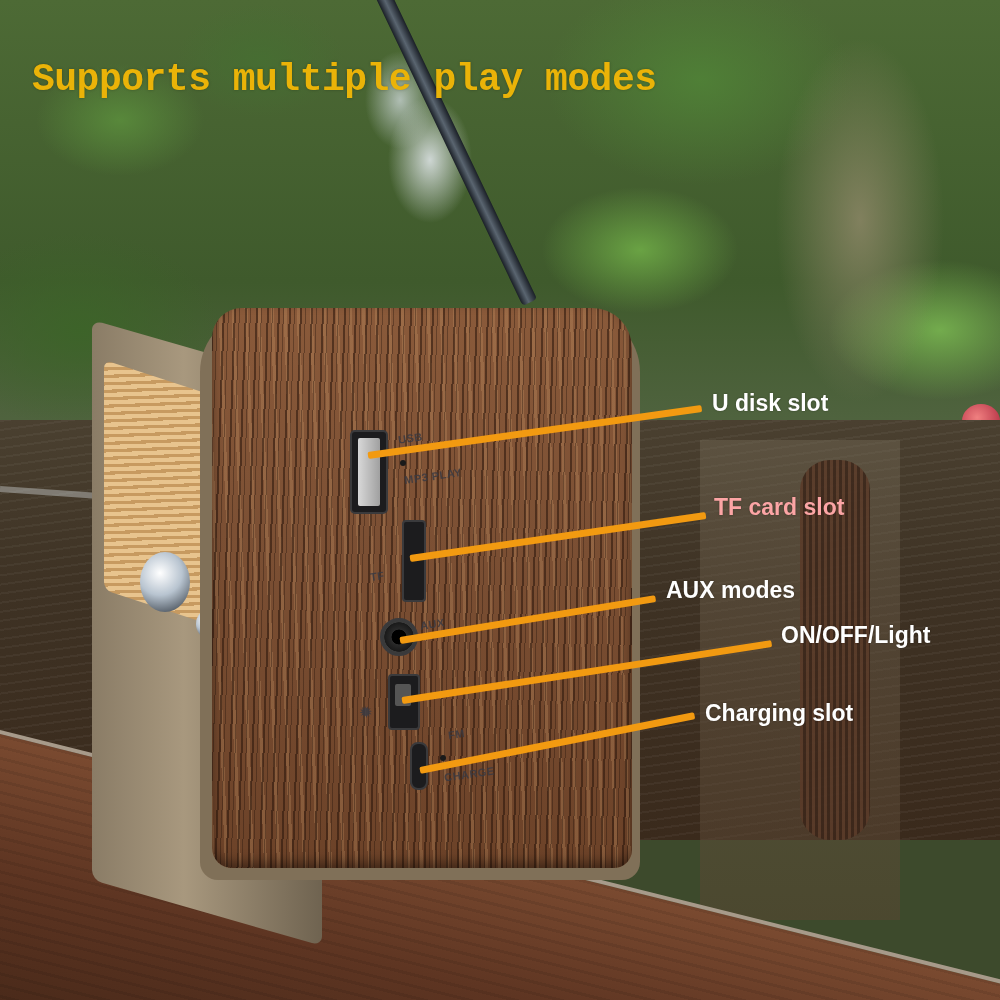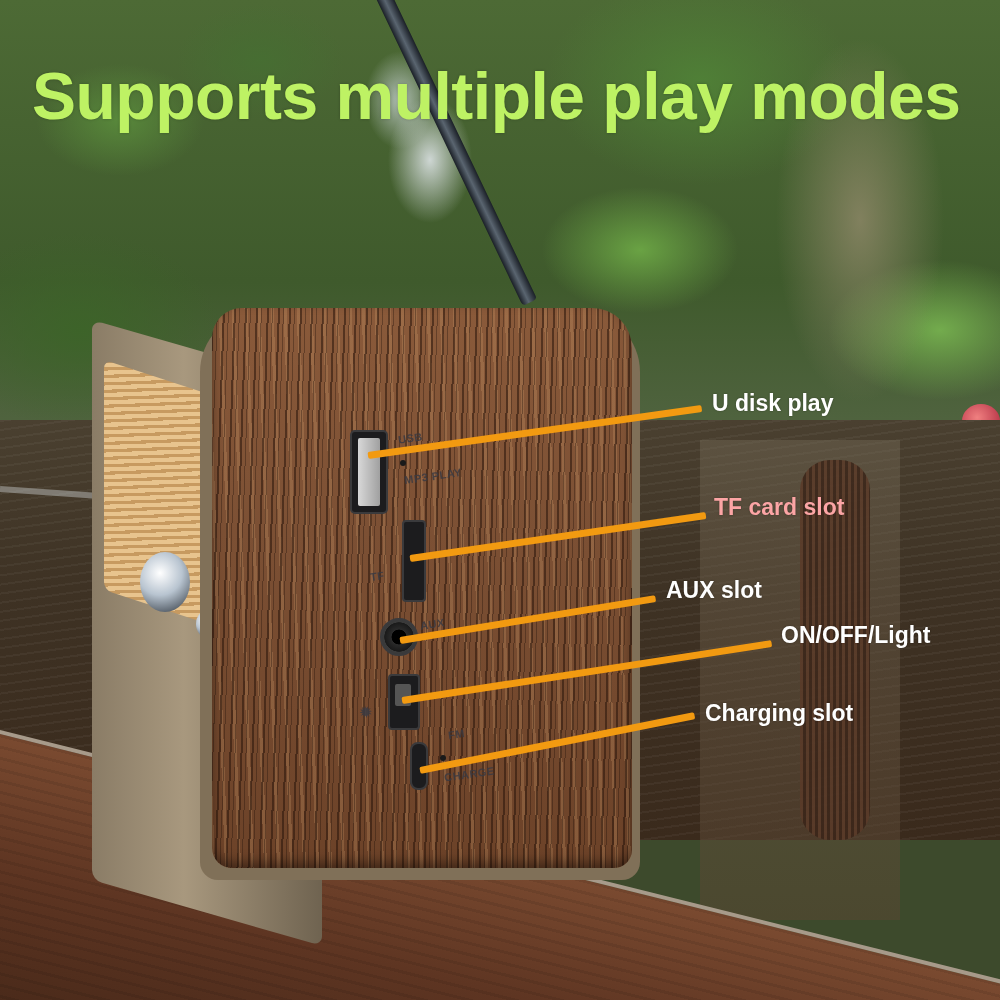--- a/index.html
+++ b/index.html
@@ -75,21 +75,21 @@
   .tf { left: 402px; top: 520px; width: 20px; height: 78px; border-radius: 4px; }
   .aux { left: 380px; top: 618px; width: 34px; height: 34px; border-radius: 50%; background: radial-gradient(circle, #000 30%, #2a2a2a 32%, #1a1a1a 60%, #3a3a3a 62%); }
   .switch { left: 388px; top: 674px; width: 28px; height: 52px; border-radius: 4px; }
   .switch-knob { position: absolute; left: 5px; top: 8px; width: 16px; height: 22px; background: #555; border-radius: 2px; }
   .typec { left: 410px; top: 742px; width: 14px; height: 44px; border-radius: 8px; }
   .led { position: absolute; width: 6px; height: 6px; border-radius: 50%; background: #1a1a1a; }
   .port-label { position: absolute; font-size: 11px; color: #3a3a42; font-weight: bold; letter-spacing: 0.5px; transform: rotate(-8deg); opacity: 0.85; }
   
   .callout-line { position: absolute; height: 7px; background: #f29a11; transform-origin: 0 50%; border-radius: 2px; }
   .callout-label { position: absolute; color: #ffffff; font-weight: bold; font-size: 23px; white-space: nowrap; text-shadow: 0 0 2px rgba(0,0,0,0.35); }
-  .headline { position: absolute; left: 32px; top: 58px; color: #bef264; font-weight: bold; font-size: 66px; letter-spacing: -0.5px; white-space: nowrap; text-shadow: 0 0 3px rgba(0,0,0,0.25); }
+  .headline { position: absolute; left: 32px; top: 58px; color: #eab308; font-weight: bold; font-size: 38px; letter-spacing: -0.5px; white-space: nowrap; text-shadow: 0 0 3px rgba(0,0,0,0.25); font-family: Liberation Mono, monospace; }
 </style>
 </head>
 <body>
 
 <div class="scene">
   <div class="foliage"></div>
   <div class="flower"></div>
   <div class="table-top"></div>
   <div class="table-sheen"></div>
   <div class="reflect"></div>
@@ -128,25 +128,25 @@
     </div>
   <span class="port-label" style="left:360px;top:704px;font-size:14px;">✹</span>
 
   <div class="port typec"></div>
   <div class="led" style="left:440px;top:755px;"></div>
   <span class="port-label" style="left:448px;top:728px;">FM</span>
   <span class="port-label" style="left:444px;top:768px;">CHARGE</span>
 
   <div id="callouts">
       <div class="callout-line" style="left: 368px; top: 452px; width: 337.291px; transform: rotate(-8.00999deg); background: rgb(242, 154, 17);"></div>
-      <div class="callout-label" style="left: 712px; top: 390px; color: rgb(255, 255, 255);">U disk play</div>
+      <div class="callout-label" style="left: 712px; top: 390px; color: rgb(255, 255, 255);">U disk slot</div>
       <div class="callout-line" style="left: 410px; top: 555px; width: 299.107px; transform: rotate(-8.26555deg); background: rgb(242, 154, 17);"></div>
       <div class="callout-label" style="left: 714px; top: 494px; color: #fca5a5;">TF card slot</div>
       <div class="callout-line" style="left: 400px; top: 637px; width: 259.422px; transform: rotate(-9.31709deg); background: rgb(242, 154, 17);"></div>
-      <div class="callout-label" style="left: 666px; top: 577px; color: rgb(255, 255, 255);">AUX slot</div>
+      <div class="callout-label" style="left: 666px; top: 577px; color: rgb(255, 255, 255);">AUX modes</div>
       <div class="callout-line" style="left: 402px; top: 697px; width: 374.365px; transform: rotate(-8.7578deg); background: rgb(242, 154, 17);"></div>
       <div class="callout-label" style="left: 781px; top: 622px; color: rgb(255, 255, 255);">ON/OFF/Light</div>
       <div class="callout-line" style="left: 420px; top: 767px; width: 280.446px; transform: rotate(-11.3099deg); background: rgb(242, 154, 17);"></div>
       <div class="callout-label" style="left: 705px; top: 700px; color: rgb(255, 255, 255);">Charging slot</div>
     </div>
 
   <div class="headline">Supports multiple play modes</div>
 </div>
 
 </body></html>

